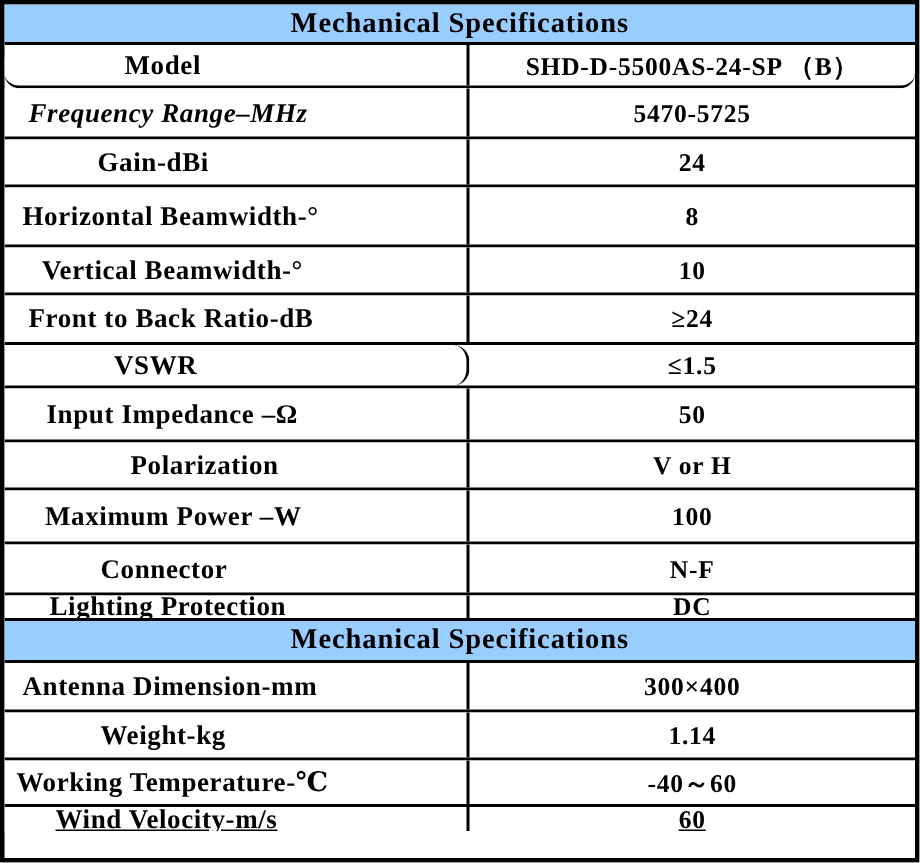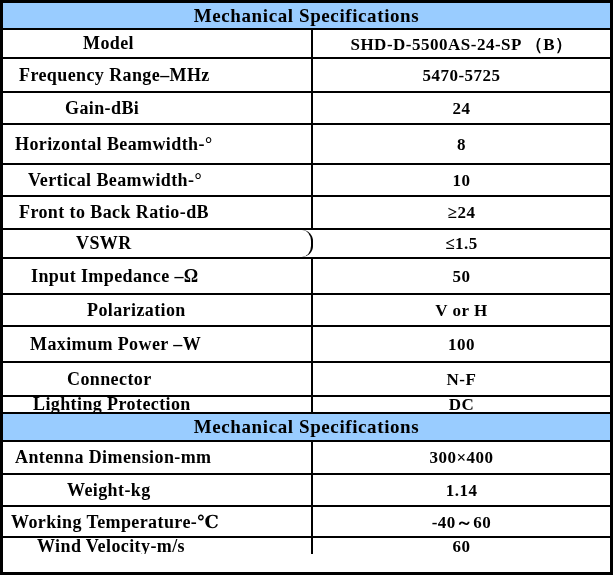--- a/index.html
+++ b/index.html
@@ -73,26 +73,26 @@
     white-space: nowrap;
     text-align: center;
   }
 </style>
 </head>
 <body>
 
 <div class="sheet">
   <div class="tbl" id="table-root">
       <div class="hdr" style="height: 27px;">Mechanical Specifications</div>
-      <div class="row" style="height: 29px;">
+      <div class="row" style="height: 29px; border-radius: 10px;">
         <div class="cell label" style="padding-left: 80px;">Model</div>
         <div class="cell value">SHD-D-5500AS-24-SP （B）</div>
       </div>
       <div class="row" style="height: 34px;">
-        <div class="cell label" style="padding-left: 16px;">Frequency Range–MHz</div>
+        <div class="cell label" style="padding-left: 16px; font-style: italic;">Frequency Range–MHz</div>
         <div class="cell value">5470-5725</div>
       </div>
       <div class="row" style="height: 32px;">
         <div class="cell label" style="padding-left: 62px;">Gain-dBi</div>
         <div class="cell value">24</div>
       </div>
       <div class="row" style="height: 40px;">
         <div class="cell label" style="padding-left: 12px;">Horizontal Beamwidth-°</div>
         <div class="cell value">8</div>
       </div>
@@ -134,18 +134,18 @@
         <div class="cell value">300×400</div>
       </div>
       <div class="row" style="height: 32px;">
         <div class="cell label" style="padding-left: 64px; text-align: right;">Weight-kg</div>
         <div class="cell value">1.14</div>
       </div>
       <div class="row" style="height: 31px;">
         <div class="cell label" style="padding-left: 8px;">Working Temperature-℃</div>
         <div class="cell value">-40～60</div>
       </div>
-      <div class="row last" style="height: 16px;">
+      <div class="row last" style="height: 16px; text-decoration: underline;">
         <div class="cell label" style="padding-left: 34px;">Wind Velocity-m/s</div>
         <div class="cell value">60</div>
       </div>
     </div>
 </div>
 
 </body></html>

